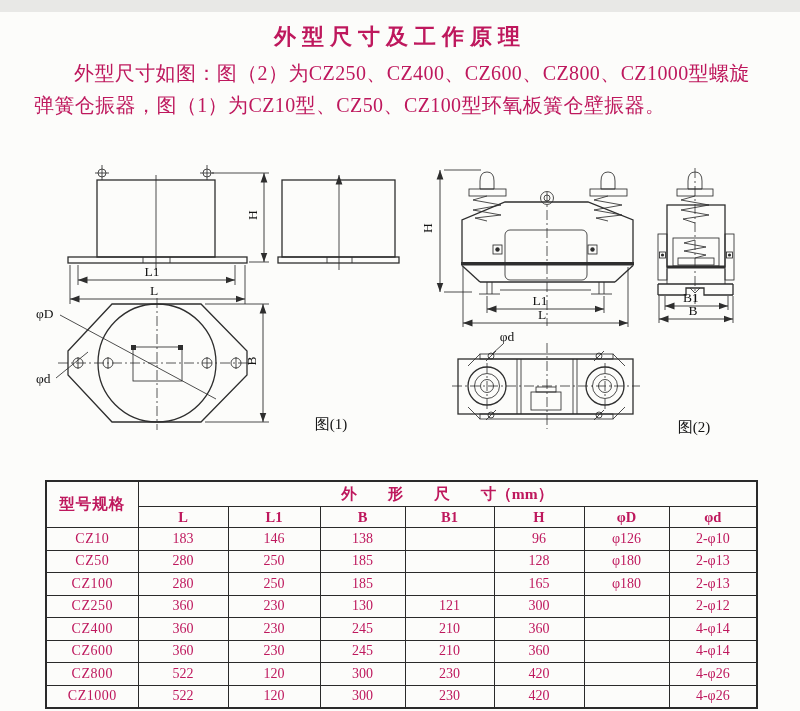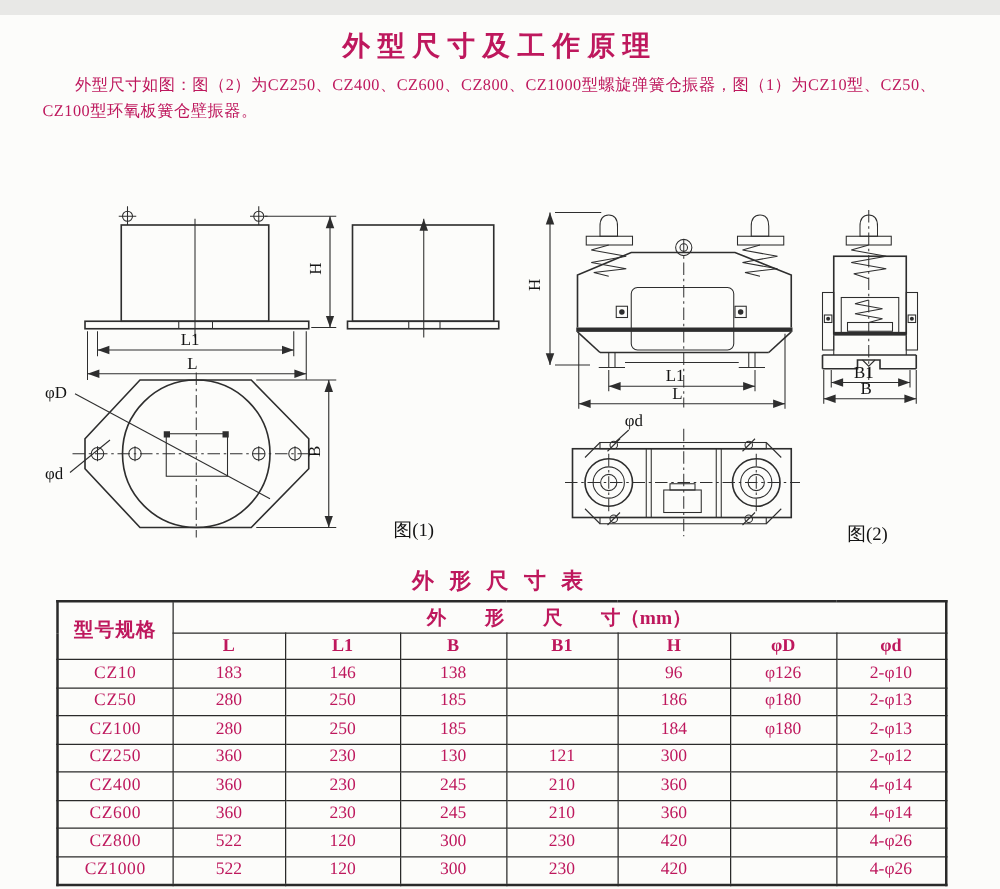--- a/index.html
+++ b/index.html
@@ -7,21 +7,21 @@
     position:relative;width:800px;height:711px;margin:12px auto;
     background:#fcfcfa;overflow:hidden;
     font-family:"Liberation Serif","DejaVu Serif",serif;color:#be185d;
   }
   .doc-title{
     position:absolute;top:10px;left:0;width:100%;text-align:center;
     font-size:22px;font-weight:bold;letter-spacing:6px;
   }
   .intro{
     position:absolute;top:45px;left:34px;width:736px;
-    font-size:13px;line-height:1.62;text-indent:2em;letter-spacing:0.4px;
+    font-size:20px;line-height:1.62;text-indent:2em;letter-spacing:0.4px;
   }
   svg.drawing{position:absolute;top:135px;left:0;}
   .ln{stroke:#2e2e2e;stroke-width:1.3;fill:none;stroke-linejoin:miter;}
   .tn{stroke:#2e2e2e;stroke-width:0.85;fill:none;}
   .dm{stroke:#2e2e2e;stroke-width:0.9;fill:none;}
   .cl{stroke:#2e2e2e;stroke-width:0.8;fill:none;stroke-dasharray:10 3 2 3;}
   .fillblk{fill:#2e2e2e;stroke:none;}
   .dlabel{font-family:"Liberation Serif","DejaVu Serif",serif;font-size:13.5px;fill:#141414;}
   .caption{font-family:"Liberation Serif","DejaVu Serif",serif;font-size:15px;fill:#141414;}
   .tbl-title{
@@ -246,21 +246,20 @@
       <circle class="tn" cx="491" cy="403" r="3"></circle>
       <line class="tn" x1="486" y1="408" x2="496" y2="398"></line>
       <circle class="tn" cx="599" cy="403" r="3"></circle>
       <line class="tn" x1="594" y1="408" x2="604" y2="398"></line>
       <text class="dlabel" x="507" y="329" text-anchor="middle">φd</text>
       <line class="tn" x1="503" y1="332" x2="492" y2="342"></line>
       <text class="caption" x="694" y="420" text-anchor="middle">图(2)</text>
     </g>
   </svg>
 
-  <div class="tbl-title">外 形 尺 寸 表</div>
 
   <table class="dim-table">
     <colgroup>
       <col style="width:92px">
         <col style="width:90px">
         <col style="width:92px">
         <col style="width:85px">
       <col style="width:89px">
         <col style="width:90px">
         <col style="width:85px">
@@ -291,31 +290,31 @@
           <td>96</td>
           <td>φ126</td>
           <td>2-φ10</td>
         </tr>
         <tr>
           <td class="model">CZ50</td>
           <td>280</td>
           <td>250</td>
           <td>185</td>
           <td></td>
-          <td>186</td>
+          <td>128</td>
           <td>φ180</td>
           <td>2-φ13</td>
         </tr>
         <tr>
           <td class="model">CZ100</td>
           <td>280</td>
           <td>250</td>
           <td>185</td>
           <td></td>
-          <td>184</td>
+          <td>165</td>
           <td>φ180</td>
           <td>2-φ13</td>
         </tr>
         <tr>
           <td class="model">CZ250</td>
           <td>360</td>
           <td>230</td>
           <td>130</td>
           <td>121</td>
           <td>300</td>

